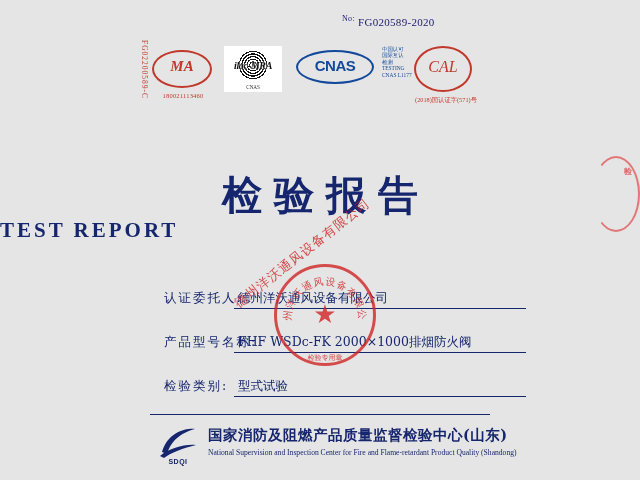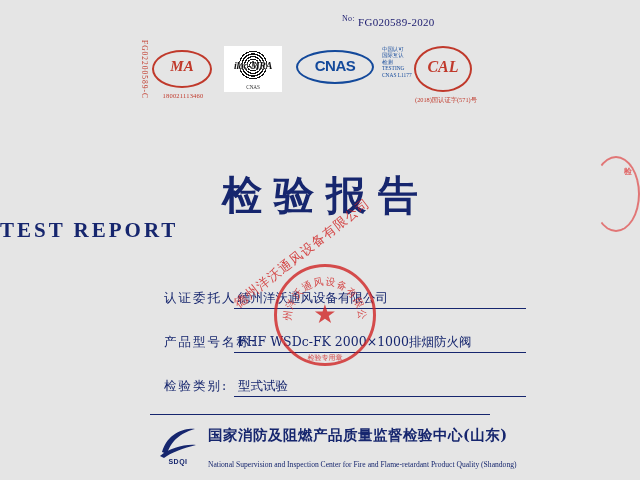--- a/index.html
+++ b/index.html
@@ -171,21 +171,21 @@
     border: 2.2px solid #c0392b;
     border-radius: 50%;
     box-sizing: border-box;
   }
   .cal-text {
     position: absolute;
     top: 14px; left: 10px;
     width: 58px;
     text-align: center;
     font-size: 16px;
-    font-weight: bold;
+    font-weight: normal;
     font-style: italic;
     color: #c0392b;
   }
   .cal-code {
     position: absolute;
     top: 52px; left: -6px;
     width: 96px;
     text-align: center;
     font-size: 6.3px;
     color: #c0392b;
@@ -378,21 +378,20 @@
     font-family: "DejaVu Serif", serif;
   }
   .footer-en {
     position: absolute;
     left: 58px;
     top: 24px;
     font-size: 7.6px;
     color: #16266e;
     white-space: nowrap;
     font-family: "Liberation Serif", serif;
-    margin-top: 12px;
   }
 </style>
 </head>
 <body>
 
 <div class="page">
 
   <div class="report-no">
     <span class="sup">No:</span>
     <span>FG020589-2020</span>

